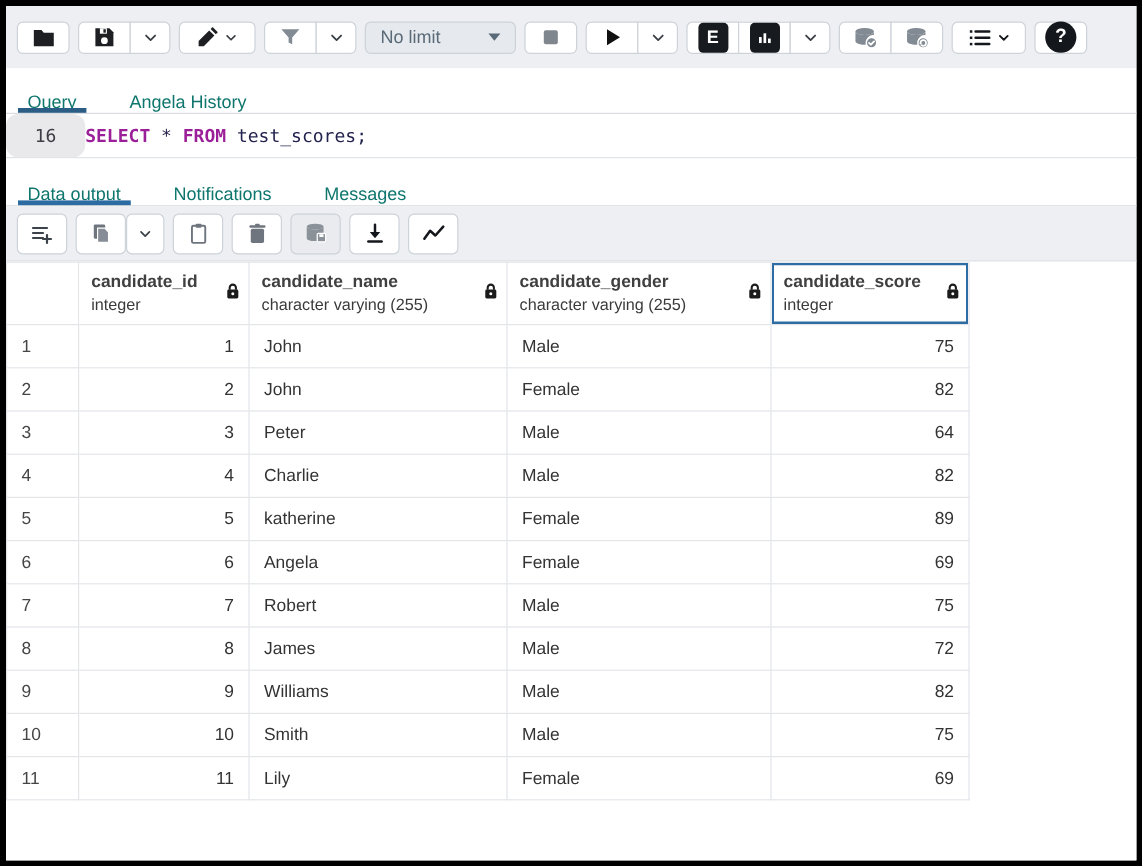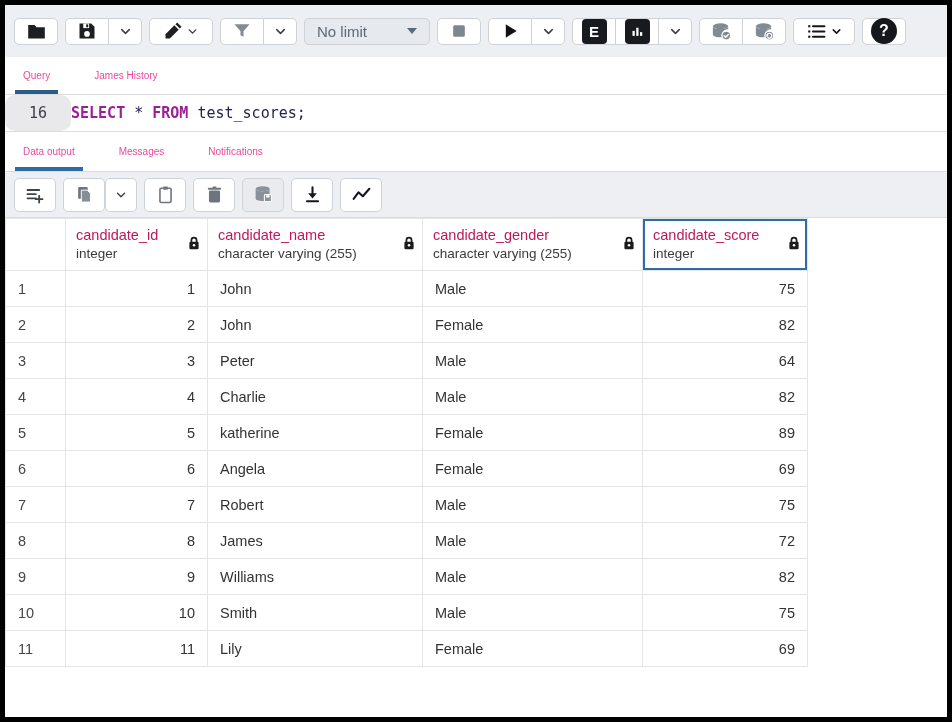--- a/index.html
+++ b/index.html
@@ -26,22 +26,22 @@
                 font-weight: bold; font-size: 15px; display: flex; align-items: center; justify-content: center; }
   .badge-circle { width: 26px; height: 26px; background: #14171b; border-radius: 50%; color: #fff;
                   font-weight: bold; font-size: 16px; display: flex; align-items: center; justify-content: center; }
   .icon { display: flex; align-items: center; justify-content: center; }
 
   
   .tabbar { background: #fff; border-bottom: 1px solid #d9dce1; display: flex; align-items: stretch;
             padding-left: 14px; flex: none; }
   .query-tabbar { height: 38px; }
   .output-tabbar { height: 40px; }
-  .tab { display: flex; align-items: center; padding: 0 4px; margin-right: 36px; font-size: 10px;
-         color: #ec4899; cursor: pointer; position: relative; }
+  .tab { display: flex; align-items: flex-end; padding: 0 4px; margin-right: 36px; font-size: 15px;
+         color: #0f766e; cursor: pointer; position: relative; }
   .query-tabbar .tab.active::after { content: ""; position: absolute; left: -4px; right: -4px; bottom: 0;
          height: 4px; background: #2c5d84; }
   .output-tabbar .tab.active::after { content: ""; position: absolute; left: -4px; right: -4px; bottom: 0;
          height: 4px; background: #2d6ca2; }
 
   
   .editor { height: 37px; display: flex; border-bottom: 1px solid #d9dce1; flex: none; background: #fff; }
   .gutter { width: 66px; background: #e9e9eb; color: #3d3d46; font-family: "DejaVu Sans Mono", monospace;
             font-size: 15px; display: flex; align-items: center; justify-content: center; flex: none; border-radius: 10px; }
   .code { font-family: "DejaVu Sans Mono", monospace; font-size: 15px; display: flex; align-items: center;
@@ -58,21 +58,21 @@
   .gt-btn.muted { background: #e9ebee; }
 
   
   .grid-area { flex: 1; background: #fff; overflow: hidden; }
   table { border-collapse: collapse; table-layout: fixed; width: 802px; }
   col.c0 { width: 60px; } col.c1 { width: 142px; } col.c2 { width: 215px; }
   col.c3 { width: 220px; } col.c4 { width: 165px; }
   th, td { border: 1px solid #e3e5e9; }
   th { height: 52px; background: #fff; text-align: left; vertical-align: middle;
        position: relative; padding: 2px 26px 2px 10px; font-weight: normal; }
-  th .col-line1 { font-size: 14.5px; font-weight: normal; color: #be185d; line-height: 19px; }
+  th .col-line1 { font-size: 14.5px; font-weight: bold; color: #404040; line-height: 19px; }
   th .col-line2 { font-size: 13.5px; color: #3a3a3a; line-height: 18px; }
   th .lock { position: absolute; right: 7px; top: 50%; transform: translateY(-50%); }
   th.selected { box-shadow: inset 0 0 0 2px #2e6da4; }
   td { height: 36px; font-size: 14.5px; color: #333; padding: 0 12px; background: #fff; }
   td.al-right { text-align: right; }
   td.al-left { text-align: left; }
   td[data-name="row-number-cell"] { color: #454545; }
 </style>
 </head>
 <body>
@@ -237,38 +237,38 @@
         <span class="badge-circle" data-name="help-icon">?</span>
       </div>
     </div>
   </div>
 
   <div class="tabbar query-tabbar" data-name="query-tabbar">
     <div class="tab active" data-name="tab-query">
       <span data-name="tab-query-label">Query</span>
     </div>
     <div class="tab" data-name="tab-query-history">
-      <span data-name="tab-query-history-label">James History</span>
+      <span data-name="tab-query-history-label">Angela History</span>
     </div>
   </div>
 
   <div class="editor" data-name="sql-editor">
     <div class="gutter" data-name="line-number">16</div>
     <div class="code" data-name="sql-code-line"><span class="kw" data-name="sql-keyword">SELECT</span><span class="pl" data-name="sql-text"> * </span><span class="kw" data-name="sql-keyword">FROM</span><span class="pl" data-name="sql-text"> test_scores;</span></div>
   </div>
 
   <div class="tabbar output-tabbar" data-name="output-tabbar">
     <div class="tab active" data-name="tab-data-output">
       <span data-name="tab-data-output-label">Data output</span>
     </div>
+    <div class="tab" data-name="tab-notifications">
+      <span data-name="tab-notifications-label">Notifications</span>
+    </div>
     <div class="tab" data-name="tab-messages">
       <span data-name="tab-messages-label">Messages</span>
-    </div>
-    <div class="tab" data-name="tab-notifications">
-      <span data-name="tab-notifications-label">Notifications</span>
     </div>
   </div>
 
   <div class="grid-toolbar" data-name="grid-toolbar">
     <div class="tb-group">
       <div class="gt-btn" data-name="add-row-button">
         <span class="icon" data-name="add-row-icon">
           <svg width="20" height="20" viewBox="0 0 24 24">
                 <path d="M3 6h14M3 11h10M3 16h10" stroke="#3c434b" stroke-width="2.2" stroke-linecap="round"></path>
                 <path d="M17 13v8M13 17h8" stroke="#3c434b" stroke-width="2.2" stroke-linecap="round"></path>

